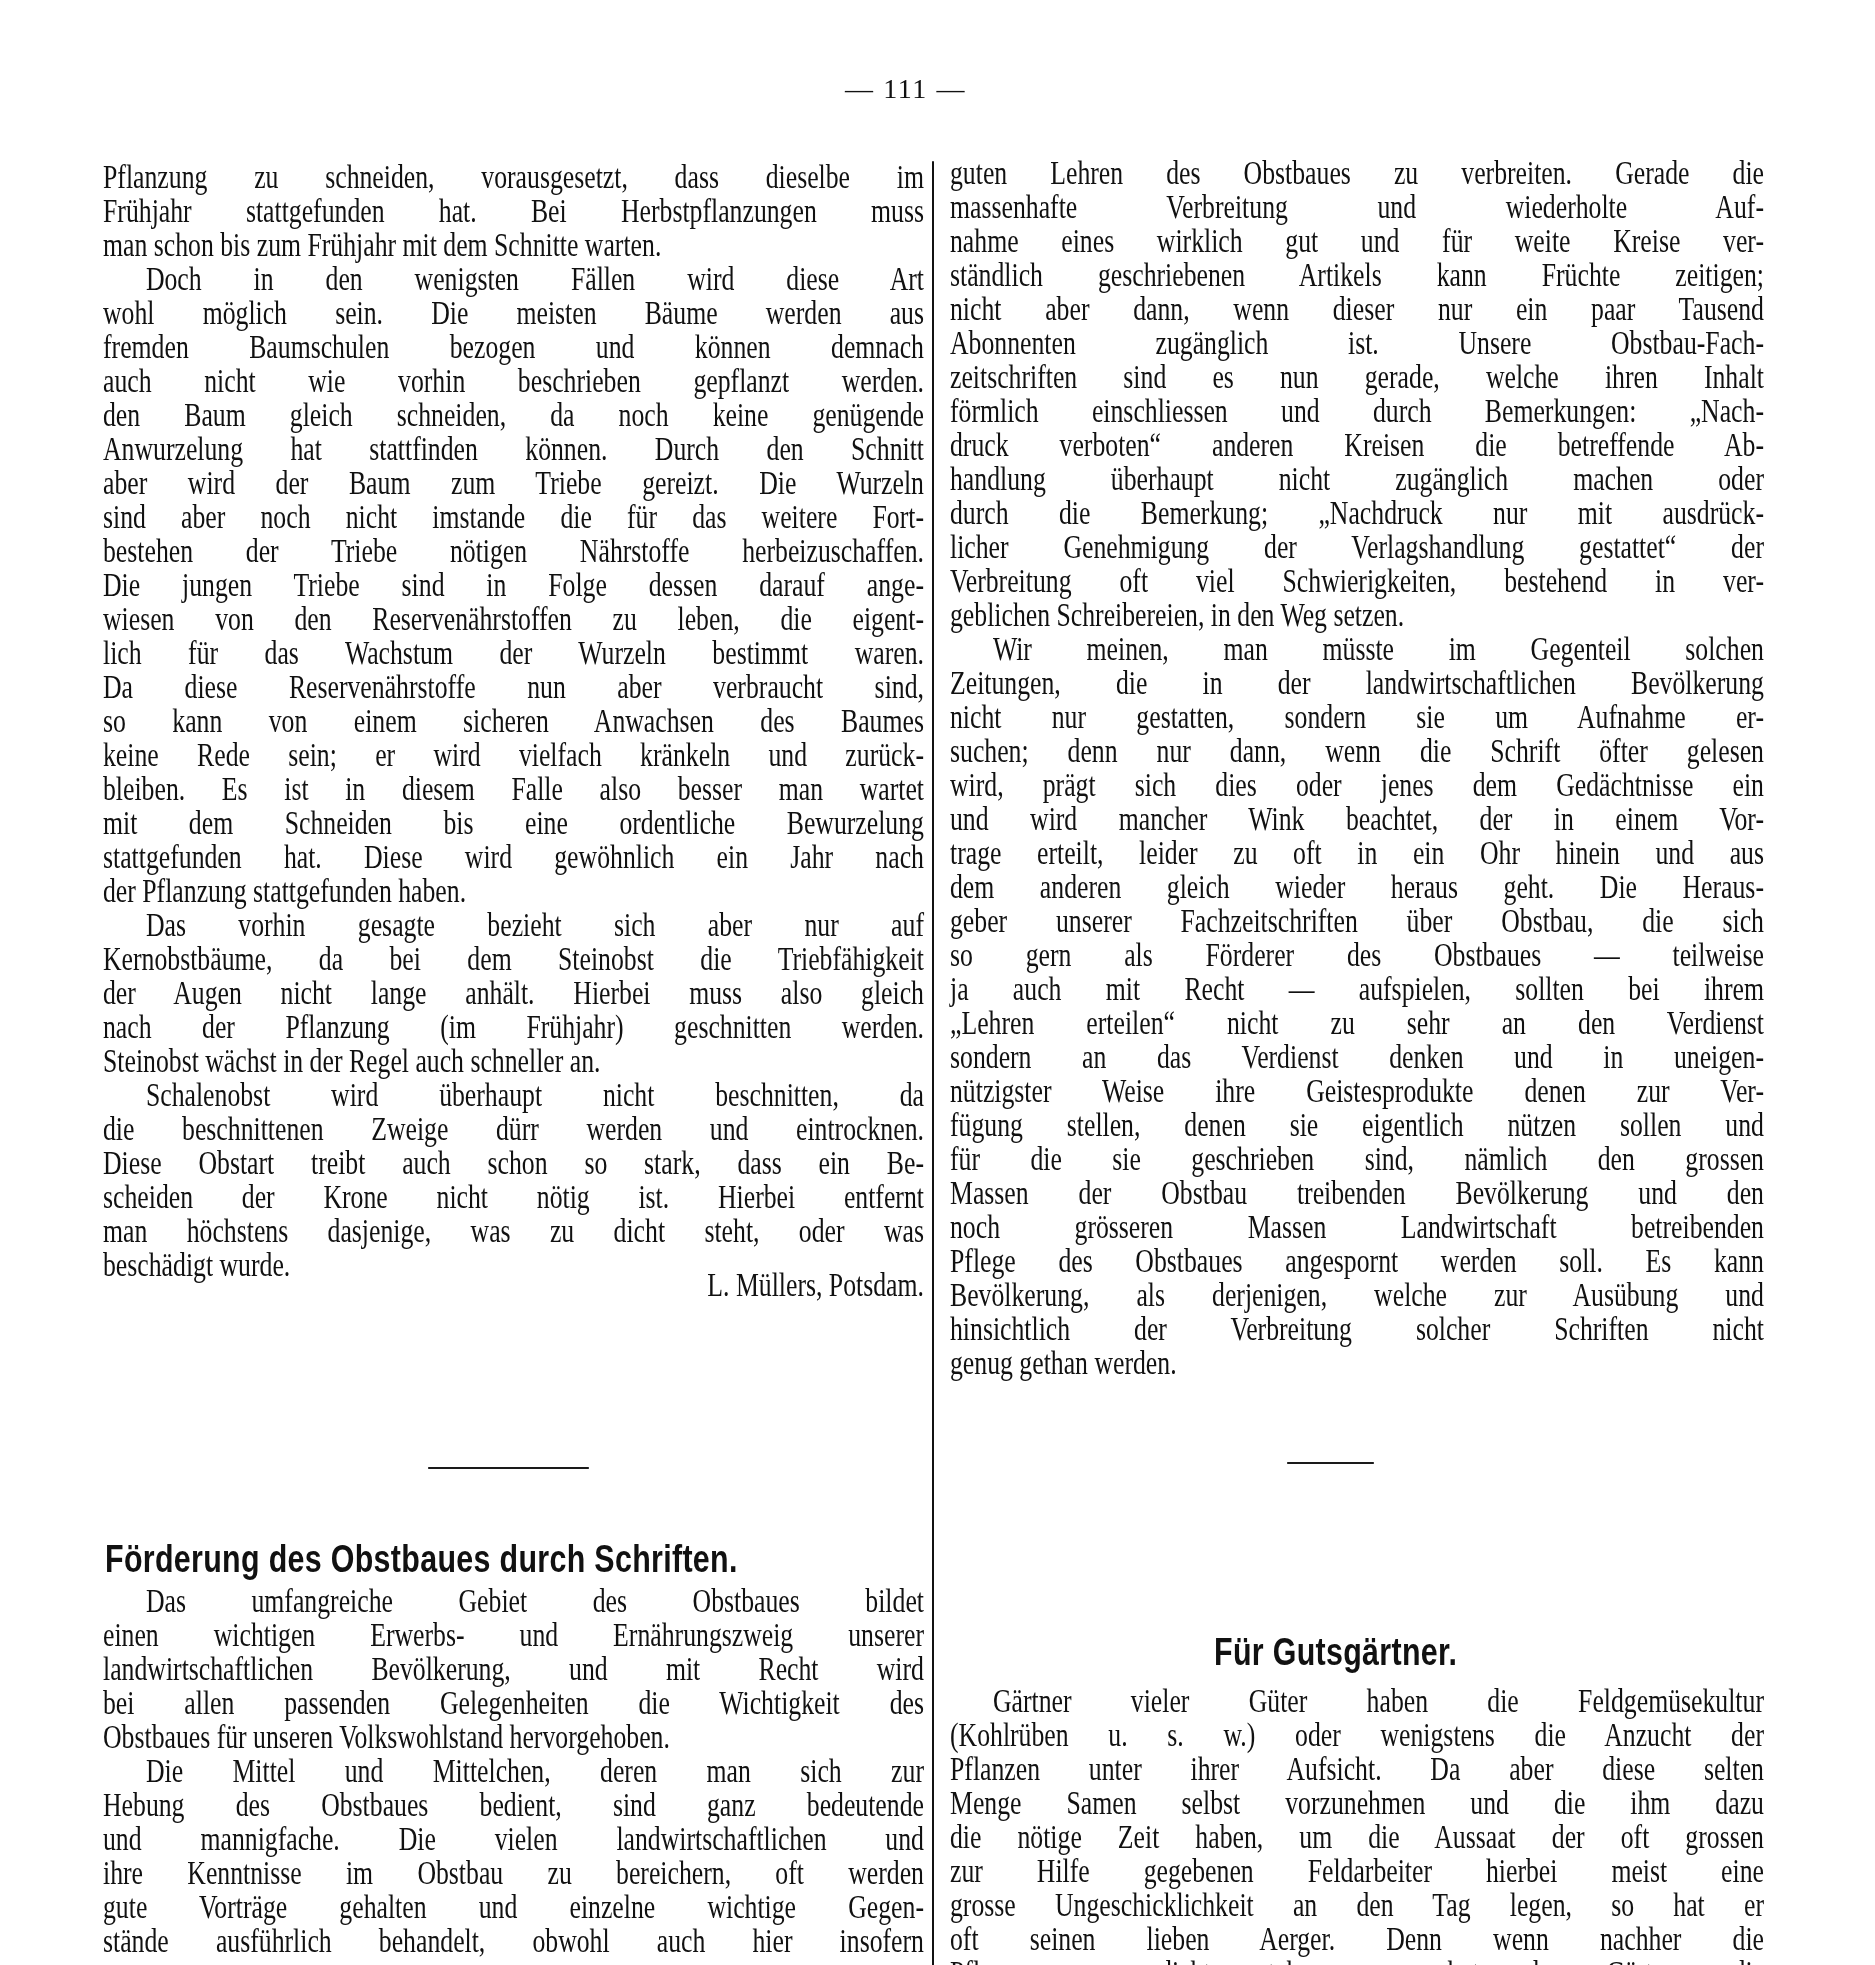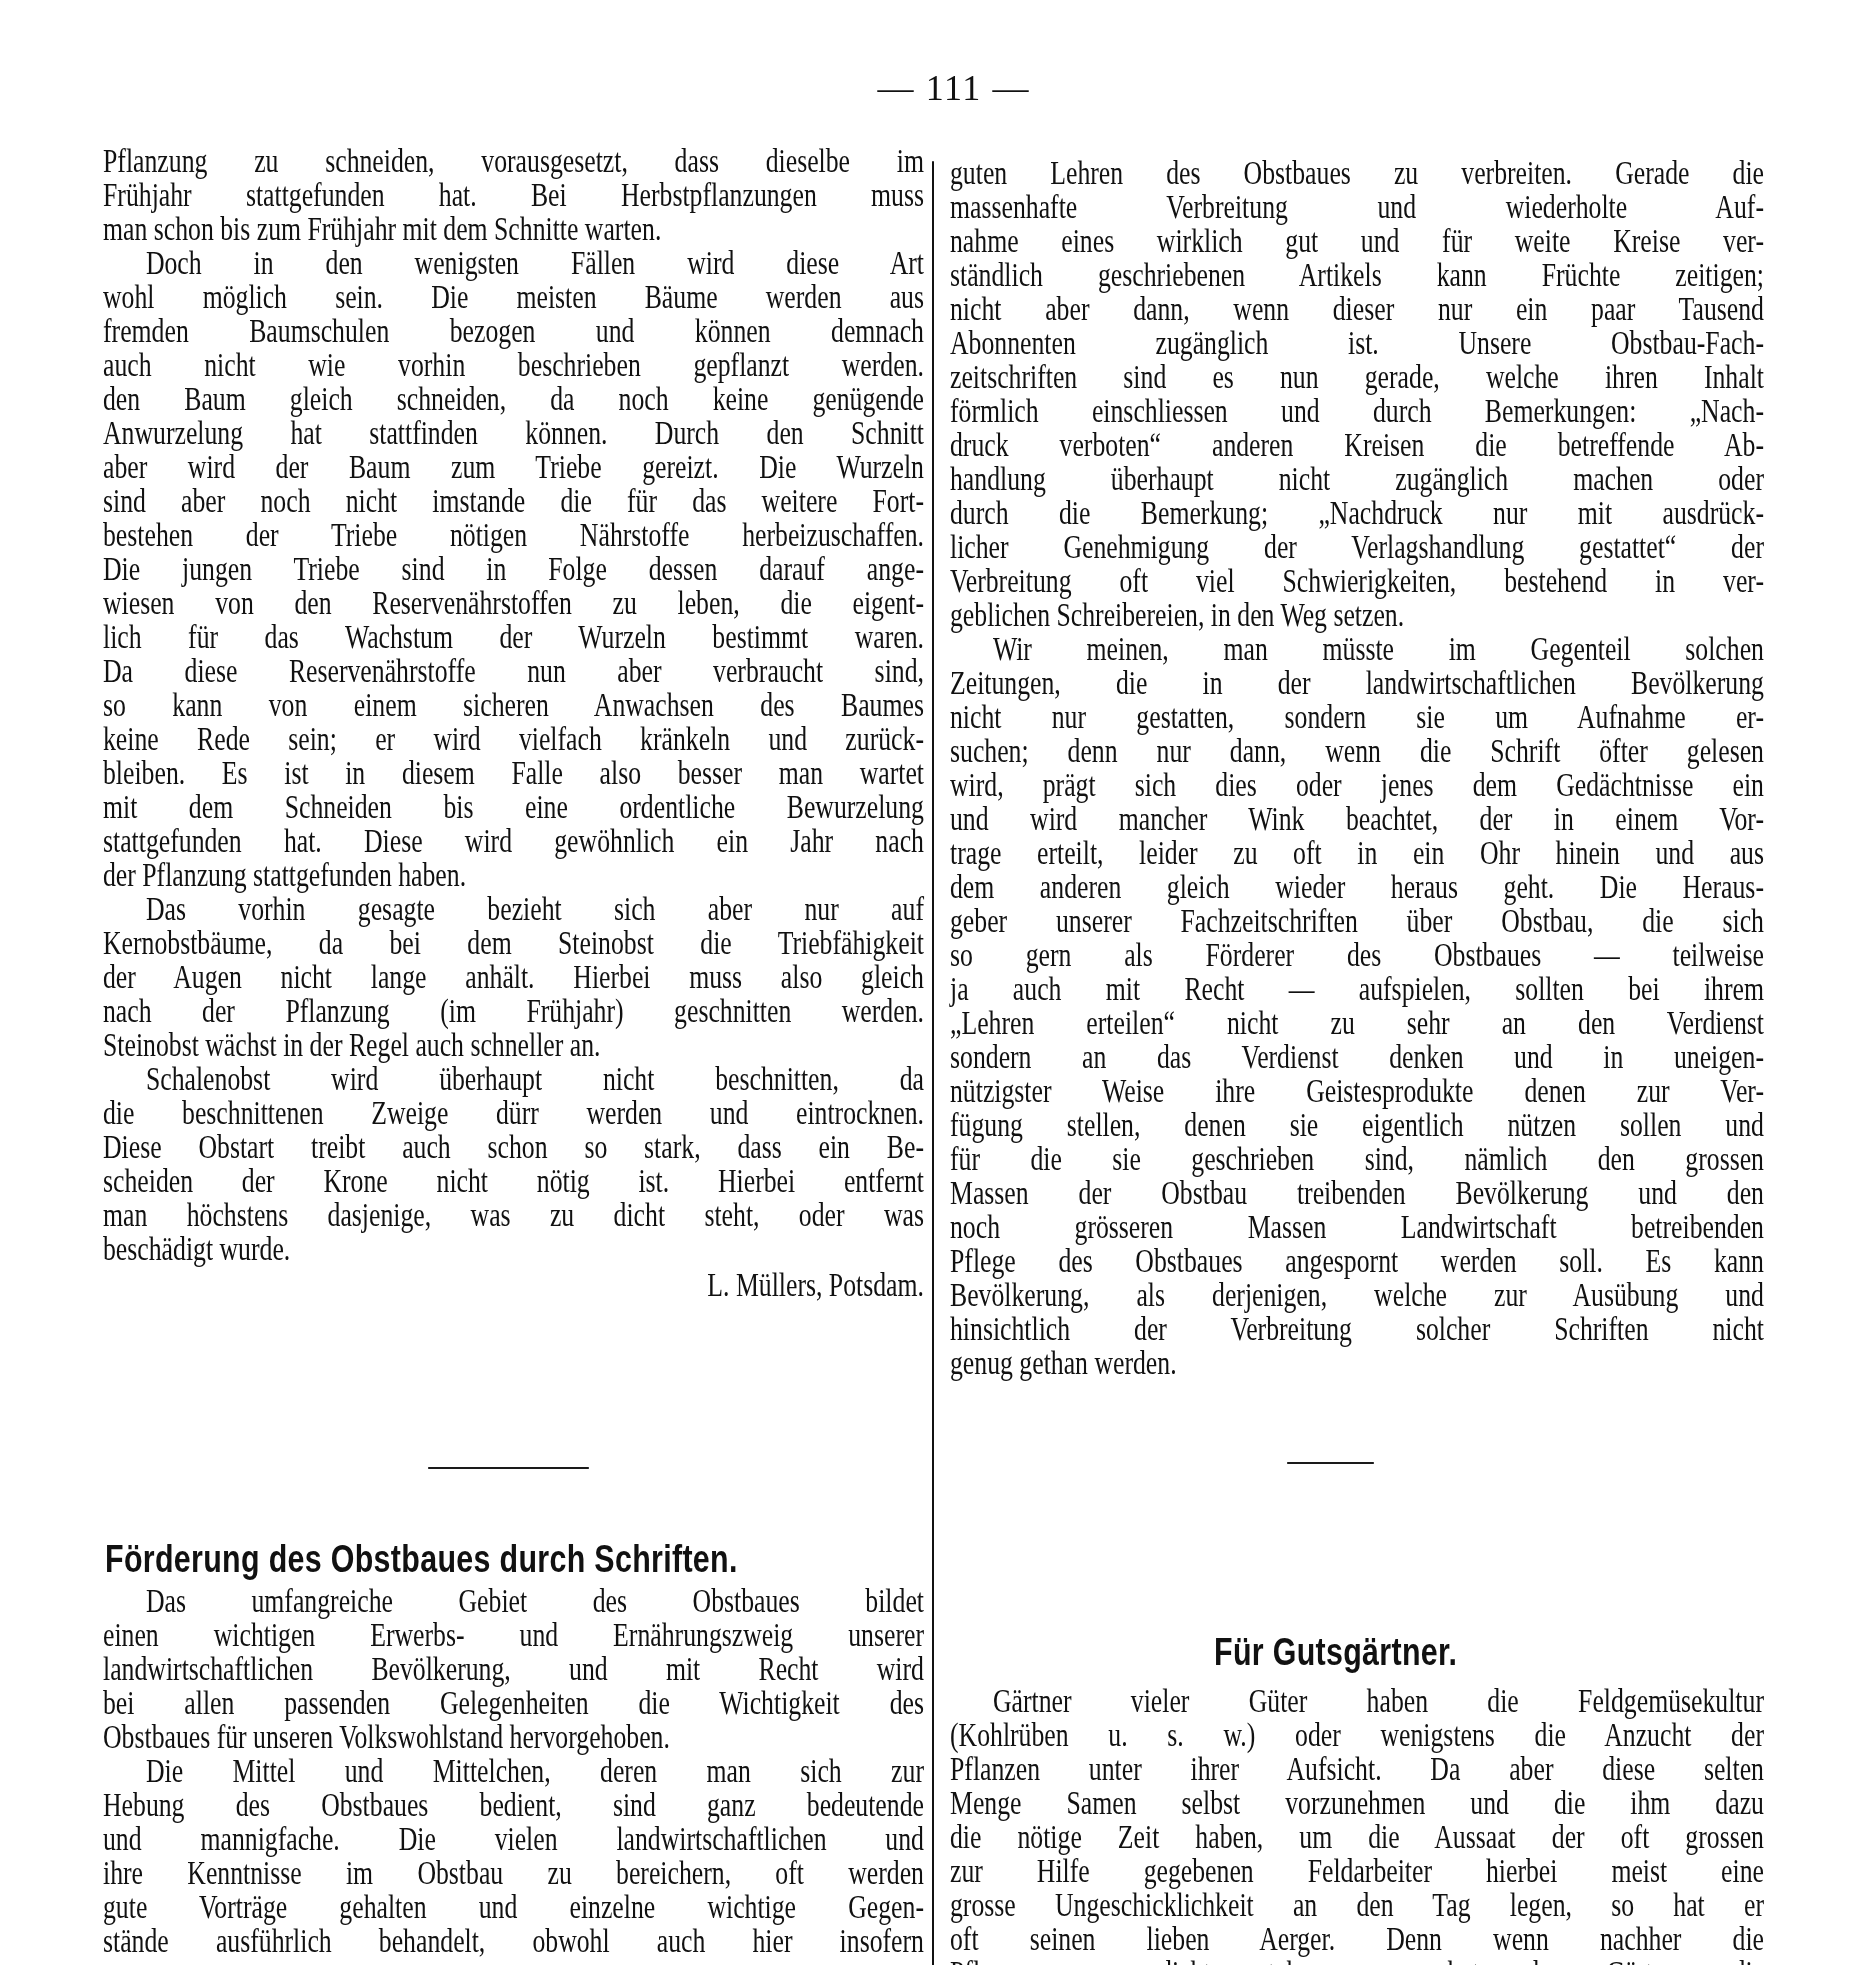--- a/index.html
+++ b/index.html
@@ -1,20 +1,20 @@
 <!DOCTYPE html>
 <html style="font-size:6.3px"><head>
 <meta charset="utf-8">
 <style>
   html, body { margin: 0; padding: 0; background: #ffffff; }
   body { width: 1876px; height: 2655px; position: relative; overflow: hidden; color: #111111; }
   .page { position: absolute; left: 0; top: 0; width: 1876px; height: 2655px; background: #ffffff; }
   .page-number {
-    position: absolute; left: 845px; top: 67px; width: 185px; text-align: right;
-    font-family: "Liberation Serif", serif; font-size: 36px; line-height: 43px; letter-spacing: 1.6px;
+    position: absolute; left: 845px; top: 67px; width: 185px; text-align: left;
+    font-family: "Liberation Serif", serif; font-size: 28px; line-height: 43px; letter-spacing: 1.6px;
   }
   .column-divider { position: absolute; left: 932px; top: 161px; width: 2.4px; height: 2363px; background: #111111; border-radius: 1.2px; }
   .col { position: absolute; font-family: "Liberation Serif", serif; }
   .col-left { left: 103px; width: 821px; }
   .col-right { left: 950px; width: 814px; }
   .line {
     height: 34px; font-size: 33px; line-height: 34px; white-space: nowrap;
     transform-origin: left top; overflow: visible;
   }
   .line span.t { display: inline-block; transform: scaleX(0.78); transform-origin: left top; width: 128.2%; text-align: justify; text-align-last: justify; }
@@ -29,21 +29,21 @@
 </style>
 </head>
 <body>
 
 <div class="page">
 
   <div class="page-number">— 111 —</div>
 
   <div class="column-divider"></div>
 
-  <div class="col col-left" style="top:144px;">
+  <div class="col col-left" style="top:160px;">
       <div>
         <div class="line"><span class="t">Pflanzung zu schneiden, vorausgesetzt, dass dieselbe im</span></div>
         <div class="line"><span class="t">Frühjahr stattgefunden hat. Bei Herbstpflanzungen muss</span></div>
         <div class="line last"><span class="t">man schon bis zum Frühjahr mit dem Schnitte warten.</span></div>
       </div>
       <div>
         <div class="line indent"><span class="t">Doch in den wenigsten Fällen wird diese Art</span></div>
         <div class="line"><span class="t">wohl möglich sein. Die meisten Bäume werden aus</span></div>
         <div class="line"><span class="t">fremden Baumschulen bezogen und können demnach</span></div>
         <div class="line"><span class="t">auch nicht wie vorhin beschrieben gepflanzt werden.</span></div>

